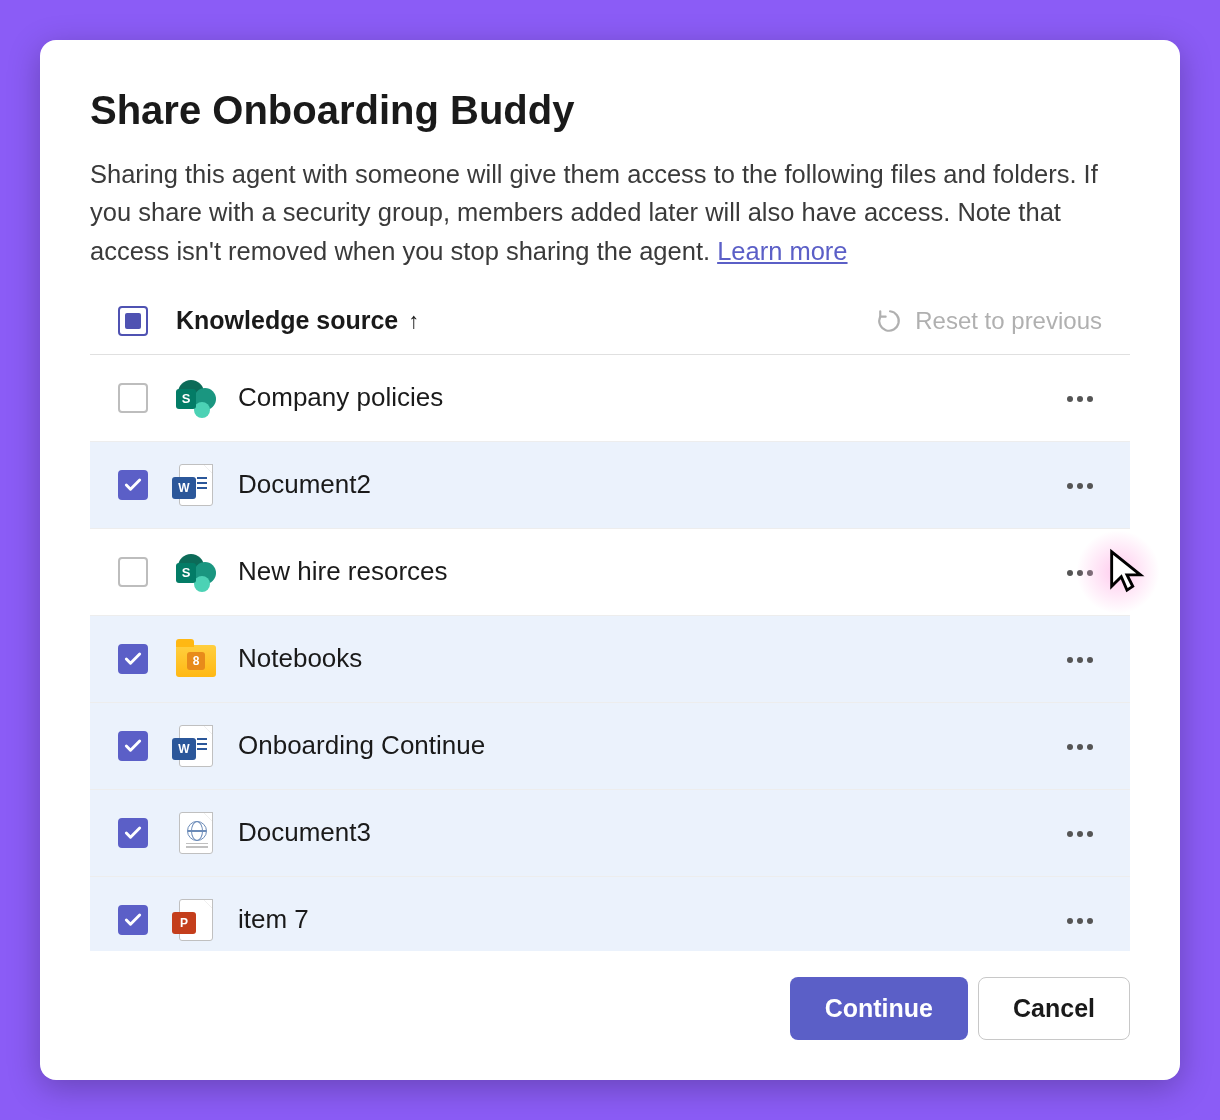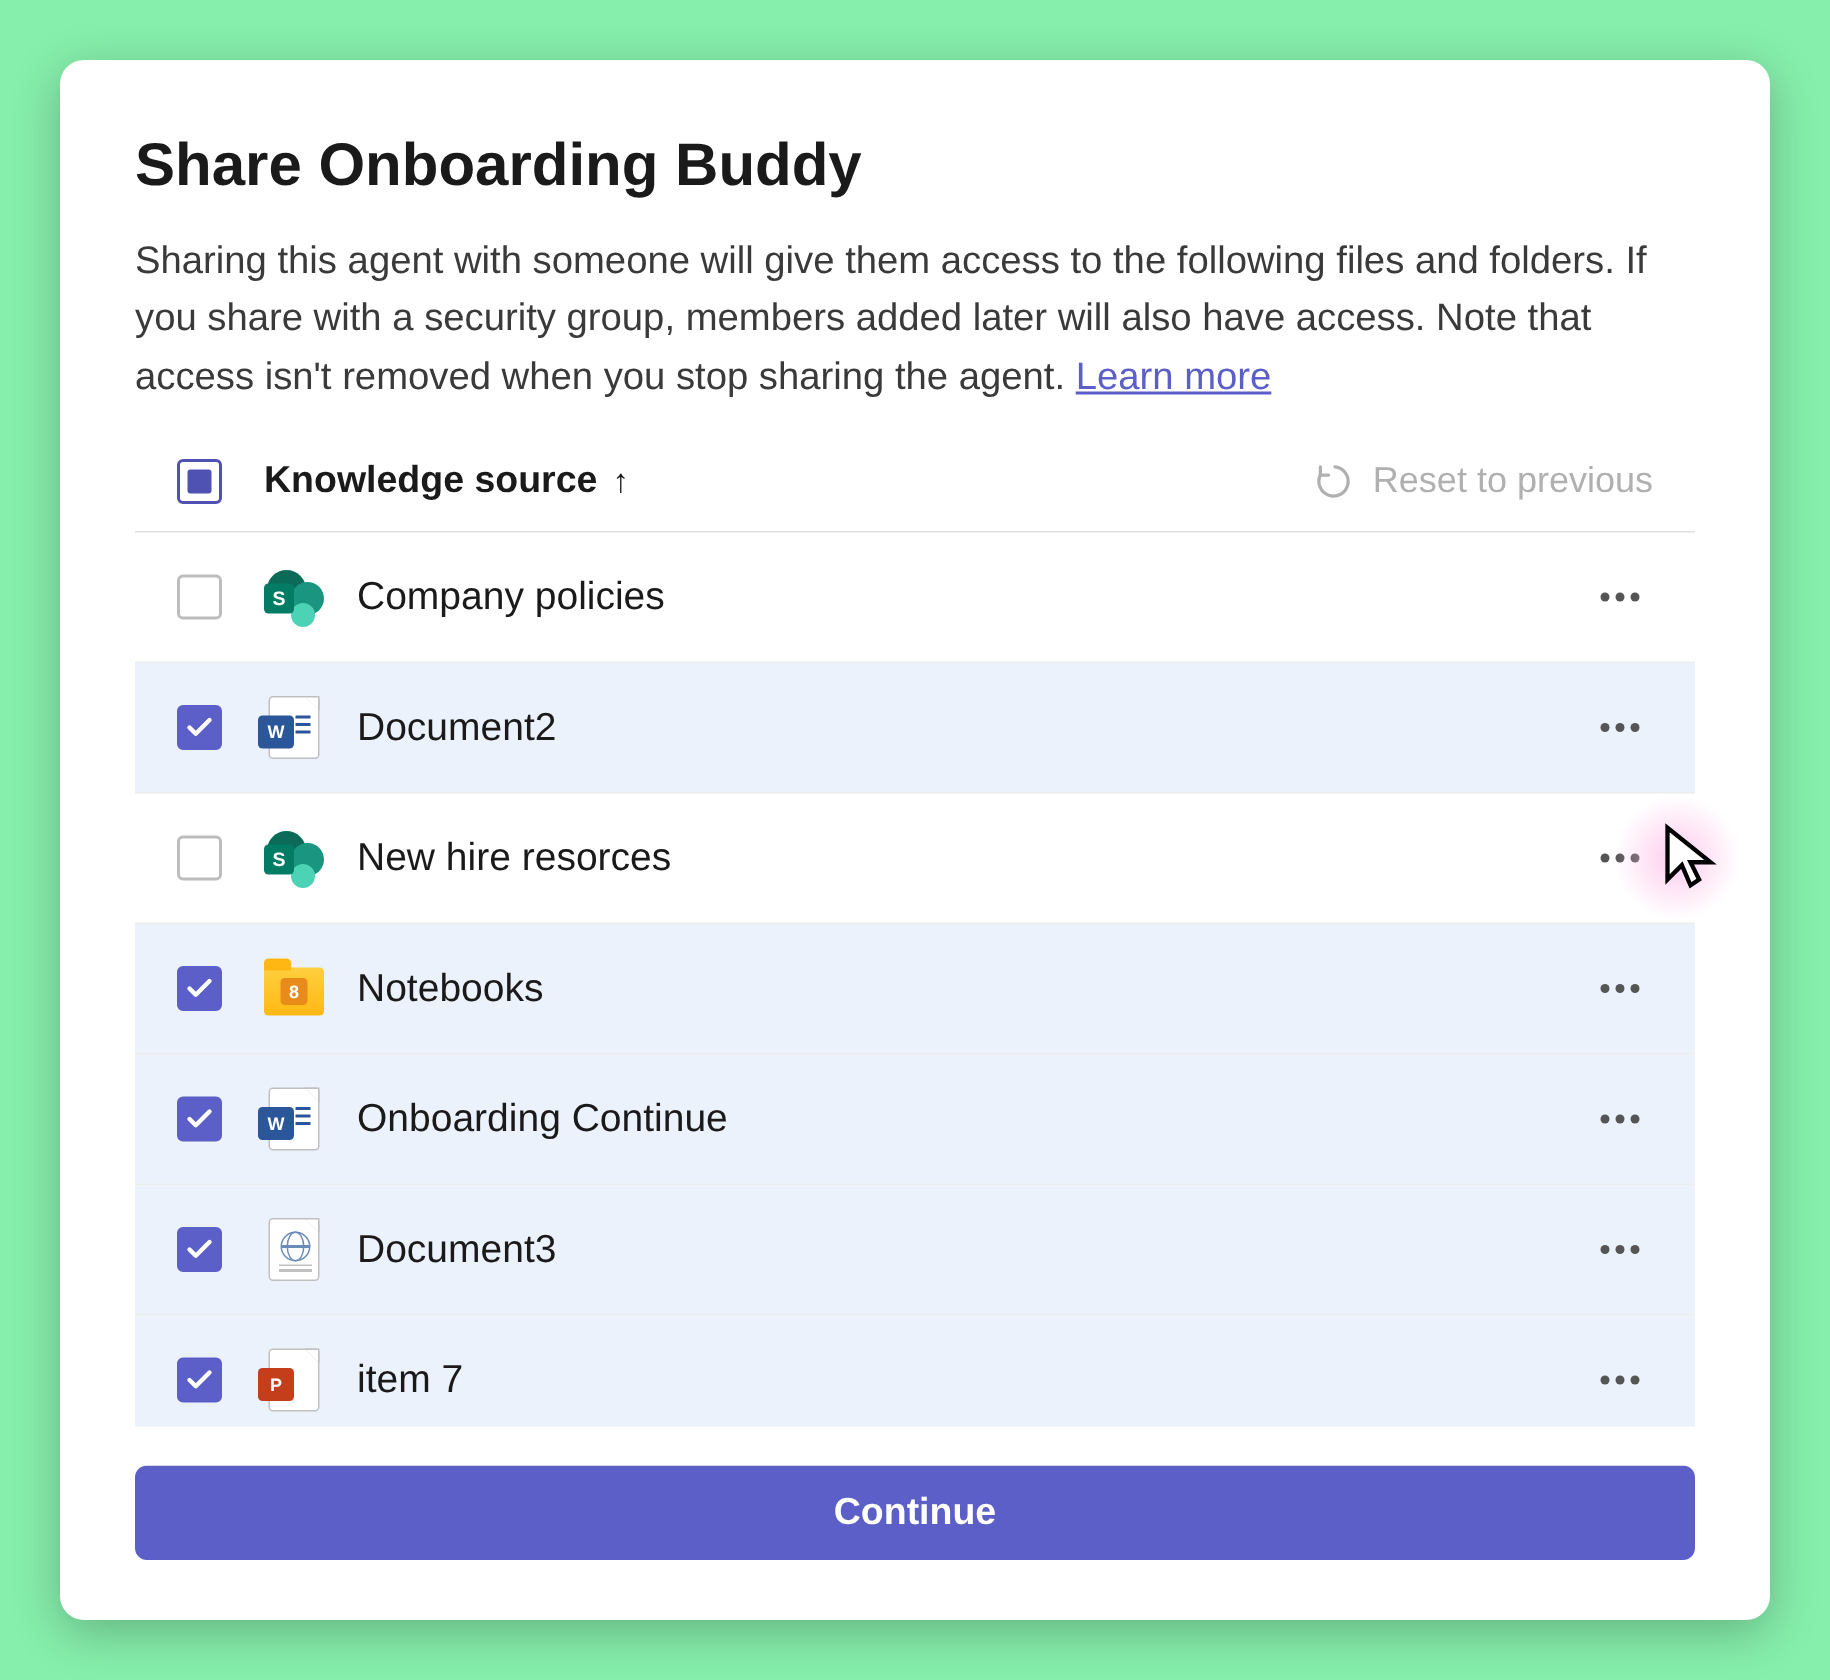--- a/index.html
+++ b/index.html
@@ -1,17 +1,17 @@
 <!DOCTYPE html>
 <html><head>
 <meta charset="utf-8">
 <style>
   * { box-sizing: border-box; margin: 0; padding: 0; }
   html, body { width: 1220px; height: 1120px; font-family: 'Segoe UI', -apple-system, sans-serif; background: #e8e8e8; overflow: hidden; }
-  .backdrop { width: 100%; height: 100%; background: #86efac; position: relative; display: flex; align-items: center; justify-content: center; }
+  .backdrop { width: 100%; height: 100%; background: #8b5cf6; position: relative; display: flex; align-items: center; justify-content: center; }
   .modal {
     width: 1140px;
     height: 1040px;
     background: #fff;
     border-radius: 16px;
     box-shadow: 0 8px 32px rgba(0,0,0,0.25);
     padding: 48px 50px 40px 50px;
     position: relative;
     display: flex;
     flex-direction: column;
@@ -64,21 +64,21 @@
   }
   .chk.on { background: #5b5fc7; border-color: #5b5fc7; }
   .chk.on svg { width: 20px; height: 20px; }
 
   .file-icon { width: 40px; height: 42px; margin-left: 28px; flex-shrink: 0; display:flex; align-items:center; justify-content:center; }
   .item-name { font-size: 26px; color: #1a1a1a; margin-left: 22px; }
   .more { margin-left: auto; cursor: pointer; padding: 8px; }
   .more svg { width: 28px; height: 8px; }
 
   .footer {
-    display: flex; justify-content: flex-end; gap: 10px; padding-top: 26px; flex-direction: column;
+    display: flex; justify-content: flex-end; gap: 10px; padding-top: 26px;
   }
   .btn {
     font-size: 25px; font-weight: 600;
     padding: 16px 34px;
     border-radius: 8px;
     cursor: pointer;
     border: 1px solid transparent;
   }
   .btn.primary { background: #5b5fc7; color: #fff; }
   .btn.secondary { background: #fff; color: #1a1a1a; border-color: #c8c8c8; }
@@ -296,20 +296,21 @@
                 <circle cx="14" cy="4" r="3" fill="#555"></circle>
                 <circle cx="24" cy="4" r="3" fill="#555"></circle>
               </svg></div>
           </div>
         </div>
 
     </div>
 
     <div class="footer">
       <button class="btn primary">Continue</button>
+      <button class="btn secondary">Cancel</button>
     </div>
   </div>
 
   <div class="cursor-hl" style="top:530px; right:60px;"></div>
   <svg class="cursor-svg" style="top:548px; right:70px;" viewBox="0 0 24 24">
     <path d="M4 2 L4 20 L9 15 L12 22 L15 20 L12 14 L19 14 Z" fill="#fff" stroke="#000" stroke-width="1.5"></path>
   </svg>
 </div>
 
 </body></html>

